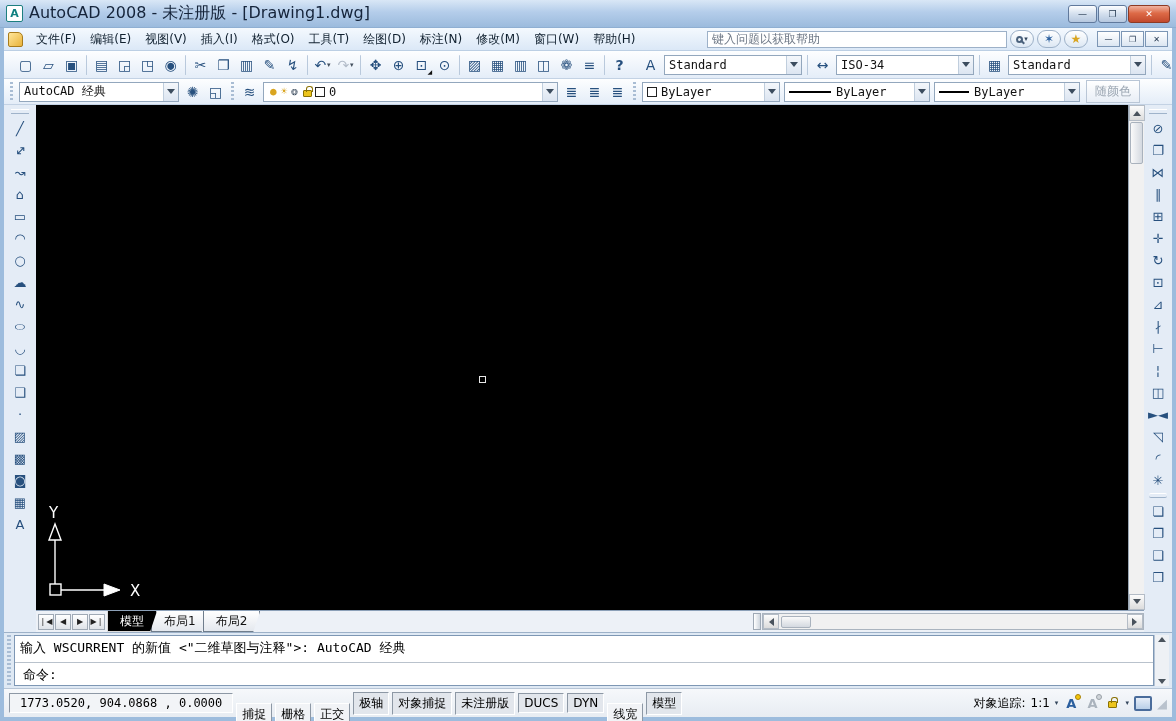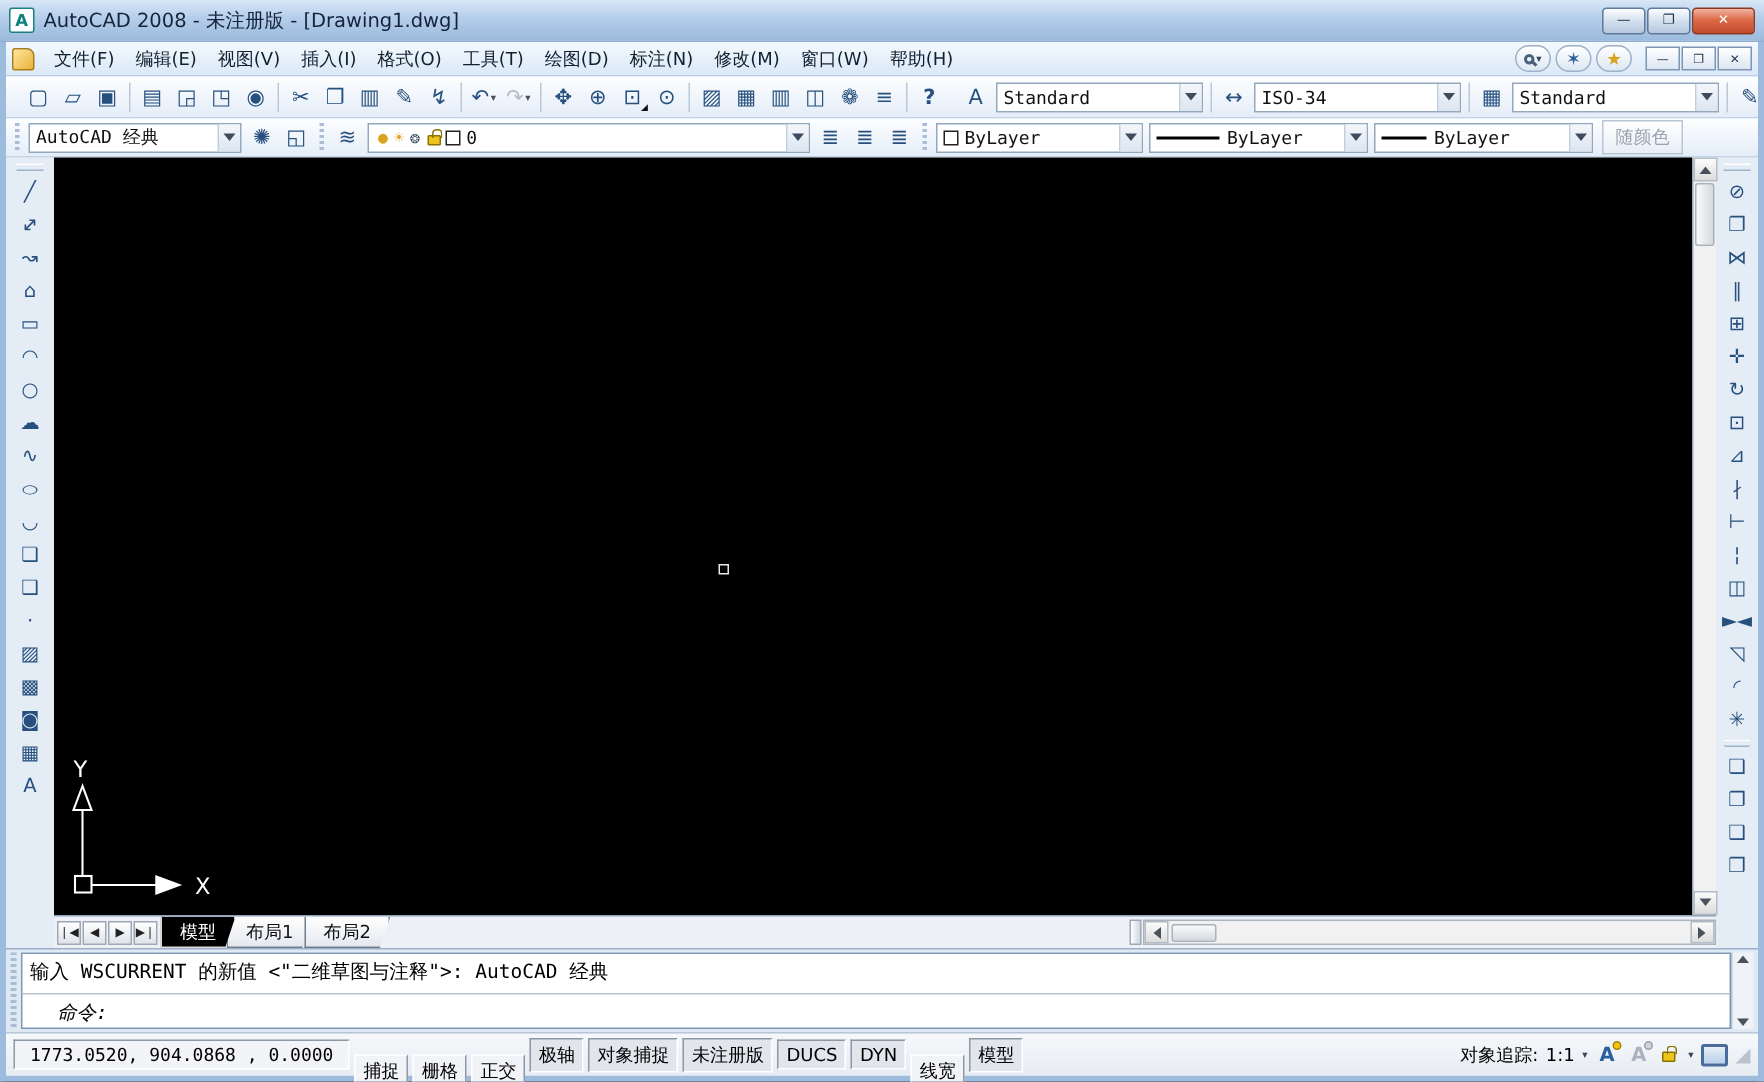--- a/index.html
+++ b/index.html
@@ -6,21 +6,21 @@
   html,body { width:1176px; height:721px; overflow:hidden;
     font-family:"DejaVu Sans",sans-serif; font-size:12px; background:#6d8fb5; }
   .window{ width:1176px; height:721px; display:flex; flex-direction:column;
     border-left:4px solid #9dbcdd; border-right:4px solid #9dbcdd; border-bottom:4px solid #9dbcdd;
     background:#e7eef7; }
   
   .titlebar{ height:28px; flex:none; display:flex; align-items:center; gap:6px; padding:0 6px;
     background:linear-gradient(#d9e7f6,#b4cdea 45%,#9cbbdd); margin:0 -4px; border-bottom:1px solid #8fafd2;}
   .app-icon{ width:17px; height:17px; background:#fff; border:1px solid #1d7f7f; border-radius:2px;
     color:#0e8080; font-weight:bold; font-size:11px; display:flex; align-items:center; justify-content:center;}
-  .title-text{ color:#15243a; font-size:13px; }
+  .title-text{ color:#15243a; font-size:16px; }
   .win-controls{ margin-left:auto; display:flex; gap:1px; }
   .wbtn{ width:29px; height:18px; border:1px solid #60799c; border-radius:3px; font-size:9px; color:#23374f;
     background:linear-gradient(#fdfeff,#d3dfee 50%,#b6c8df); display:flex; align-items:center; justify-content:center;}
   .wbtn.close{ width:42px; background:linear-gradient(#f0b3a1,#dd6a47 45%,#c2492c); color:#fff; border-color:#8d3a24;}
   
   .menubar{ height:23px; flex:none; display:flex; align-items:center; gap:2px; padding:0 4px;
     background:linear-gradient(#f4f9fe,#dbe8f7); border-bottom:1px solid #bccfe4;}
   .menu-doc-icon{ width:15px; height:15px; margin-right:4px; background:linear-gradient(135deg,#ffe69a,#e9b33c);
     border:1px solid #a97c1c; border-radius:2px 5px 2px 2px;}
   .menu-item{ padding:2px 7px; color:#10202f; white-space:nowrap; }
@@ -112,21 +112,21 @@
   .hthumb{ width:30px; height:12px; margin:0 2px; background:linear-gradient(#fafafa,#d4d9e0);
     border:1px solid #a9b2bd; border-radius:2px;}
   .htrack{ flex:1; }
   
   .cmdwin{ height:56px; flex:none; background:#dfe9f4; border-top:1px solid #9db1c8;
     display:flex; padding:2px 3px;}
   .cmd-grip{ width:4px; margin-right:3px; background:repeating-linear-gradient(#a9bdd4 0 2px, transparent 2px 4px);}
   .cmd-box{ flex:1; background:#fff; border:1px solid #7e97b4; display:flex; flex-direction:column;
     font-family:"DejaVu Sans Mono",monospace; font-size:13px; color:#000;}
   .cmd-history{ flex:1; padding:3px 5px; border-bottom:1px solid #b9c2cc; white-space:nowrap; overflow:hidden;}
-  .cmd-prompt{ height:22px; padding:3px 23px;font-style:italic;}
+  .cmd-prompt{ height:22px; padding:3px 8px;}
   .cmd-scroll{ width:15px; flex:none; border-left:1px solid #b5c4d6; background:#eef1f5;
     display:flex; flex-direction:column; justify-content:space-between; align-items:center; padding:1px 0;}
   
   .statusbar{ height:29px; flex:none; display:flex; align-items:center; gap:3px; padding:0 5px;
     background:linear-gradient(#f6f8fb,#e7ecf2); border-top:1px solid #b7c5d6;}
   .coords{ border:1px solid; border-color:#8d98a5 #ffffff #ffffff #8d98a5; background:#f2f4f7;
     padding:2px 10px; font-family:"DejaVu Sans Mono",monospace; font-size:12px; color:#000; white-space:nowrap;}
   .toggle{ padding:2px 5px; font-size:12px; color:#000; white-space:nowrap;}
   .toggle.off{ border:1px solid; border-color:#ffffff #8d98a5 #8d98a5 #ffffff; background:#f1f3f6;margin-top:22px;}
   .toggle.on{ border:1px solid; border-color:#8d98a5 #ffffff #ffffff #8d98a5; background:#e2e6ec;}
@@ -179,20 +179,21 @@
         <span class="menu-item">标注(N)</span>
 
         <span class="menu-item">修改(M)</span>
 
         <span class="menu-item">窗口(W)</span>
 
         <span class="menu-item">帮助(H)</span>
 
     </div>
     <div class="help-search">
+      <input class="help-input" placeholder="键入问题以获取帮助" style="">
       <span class="round-btn">
         <span class="mag"></span>
         <span class="tiny-arrow">▾</span>
       </span>
       <span class="round-btn">
         <span class="icon-glyph c-blue">✶</span>
       </span>
       <span class="round-btn">
         <span class="icon-glyph c-gold">★</span>
       </span>
@@ -296,21 +297,21 @@
       </span>
       <span class="sep"></span>
       <span class="tbtn c-dark">✎</span>
 
     </div>
   </div>
 
   <div class="tb-row row2">
     <span class="grip"></span>
     <div class="tb-group">
-      <span class="combo" style="width:142px">
+      <span class="combo" style="width:160px">
         <span class="combo-label">AutoCAD 经典</span>
         <span class="combo-arrow"></span>
       </span>
       <span class="tbtn c-dark">✺</span>
       <span class="tbtn c-gold">◱</span>
     </div>
     <span class="grip"></span>
     <div class="tb-group">
       <span class="tbtn c-blue">≋</span>
       <span class="combo" style="width:295px">

